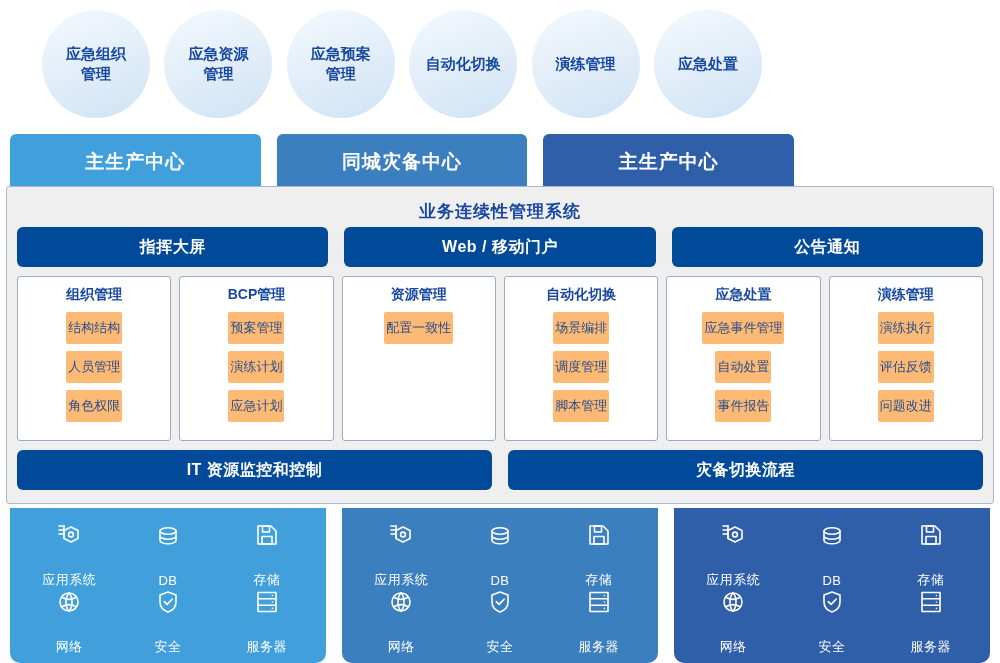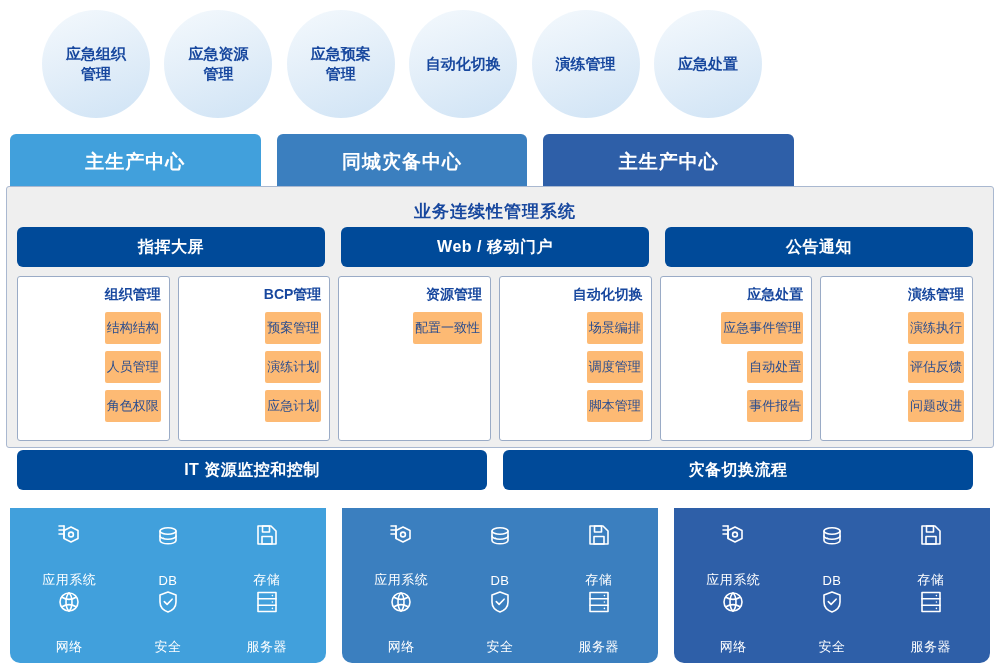--- a/index.html
+++ b/index.html
@@ -58,25 +58,25 @@
     letter-spacing: 1px;
   }
   .ch-0 { background: #41a0dc; }
   .ch-1 { background: #3b7fbf; }
   .ch-2 { background: #2e5fa8; }
 
   
   .bcm-panel {
     position: absolute;
     top: 186px; left: 6px;
-    width: 988px; height: 262px;
+    width: 988px; height: 318px;
     background: #efefef;
     border: 1px solid #a9b8d0;
     border-radius: 3px;
-    padding: 8px 20px 10px 10px;
+    padding: 8px 10px 10px 10px;
   }
   .bcm-title {
     height: 32px;
     display: flex;
     align-items: center;
     justify-content: center;
     color: #17479e;
     font-size: 17px;
     font-weight: bold;
     letter-spacing: 1px;
@@ -109,21 +109,21 @@
     margin-bottom: 9px;
   }
   .module-card {
     flex: 1;
     background: #ffffff;
     border: 1px solid #9aabc6;
     border-radius: 3px;
     padding: 9px 8px 8px 8px;
     display: flex;
     flex-direction: column;
-    align-items: flex-end;
+    align-items: center;
   }
   .module-title {
     color: #17479e;
     font-size: 14px;
     font-weight: bold;
     text-align: center;
     margin-bottom: 8px;
   }
   .module-item {
     background: #fdba74;

